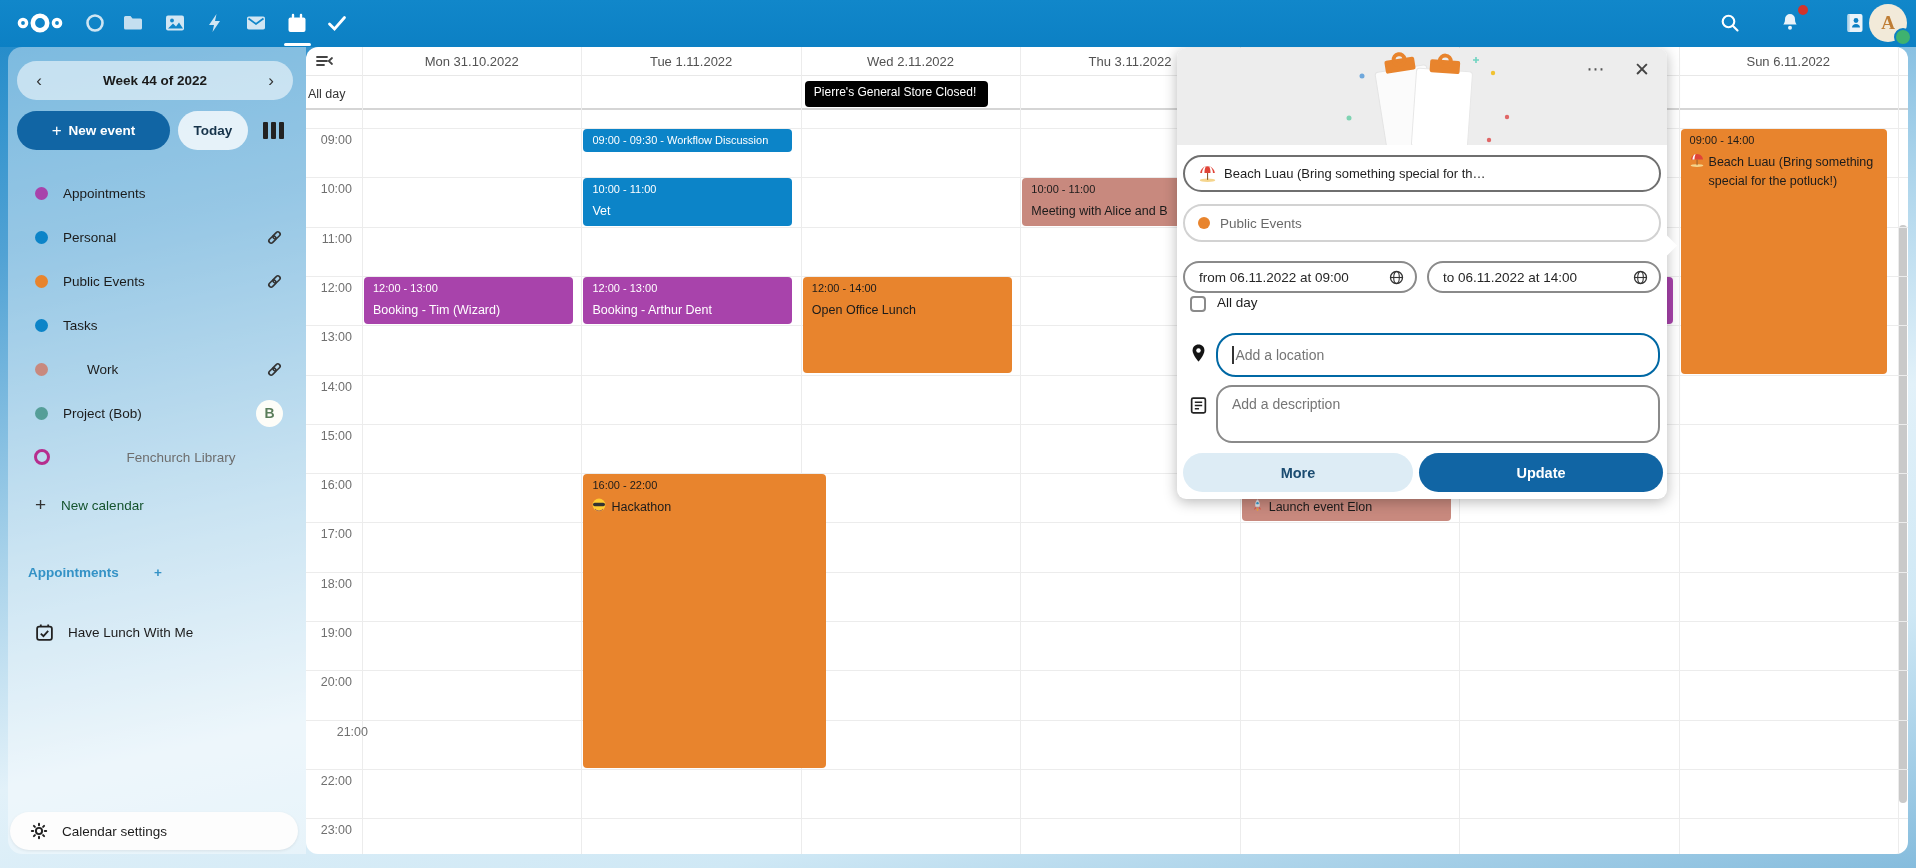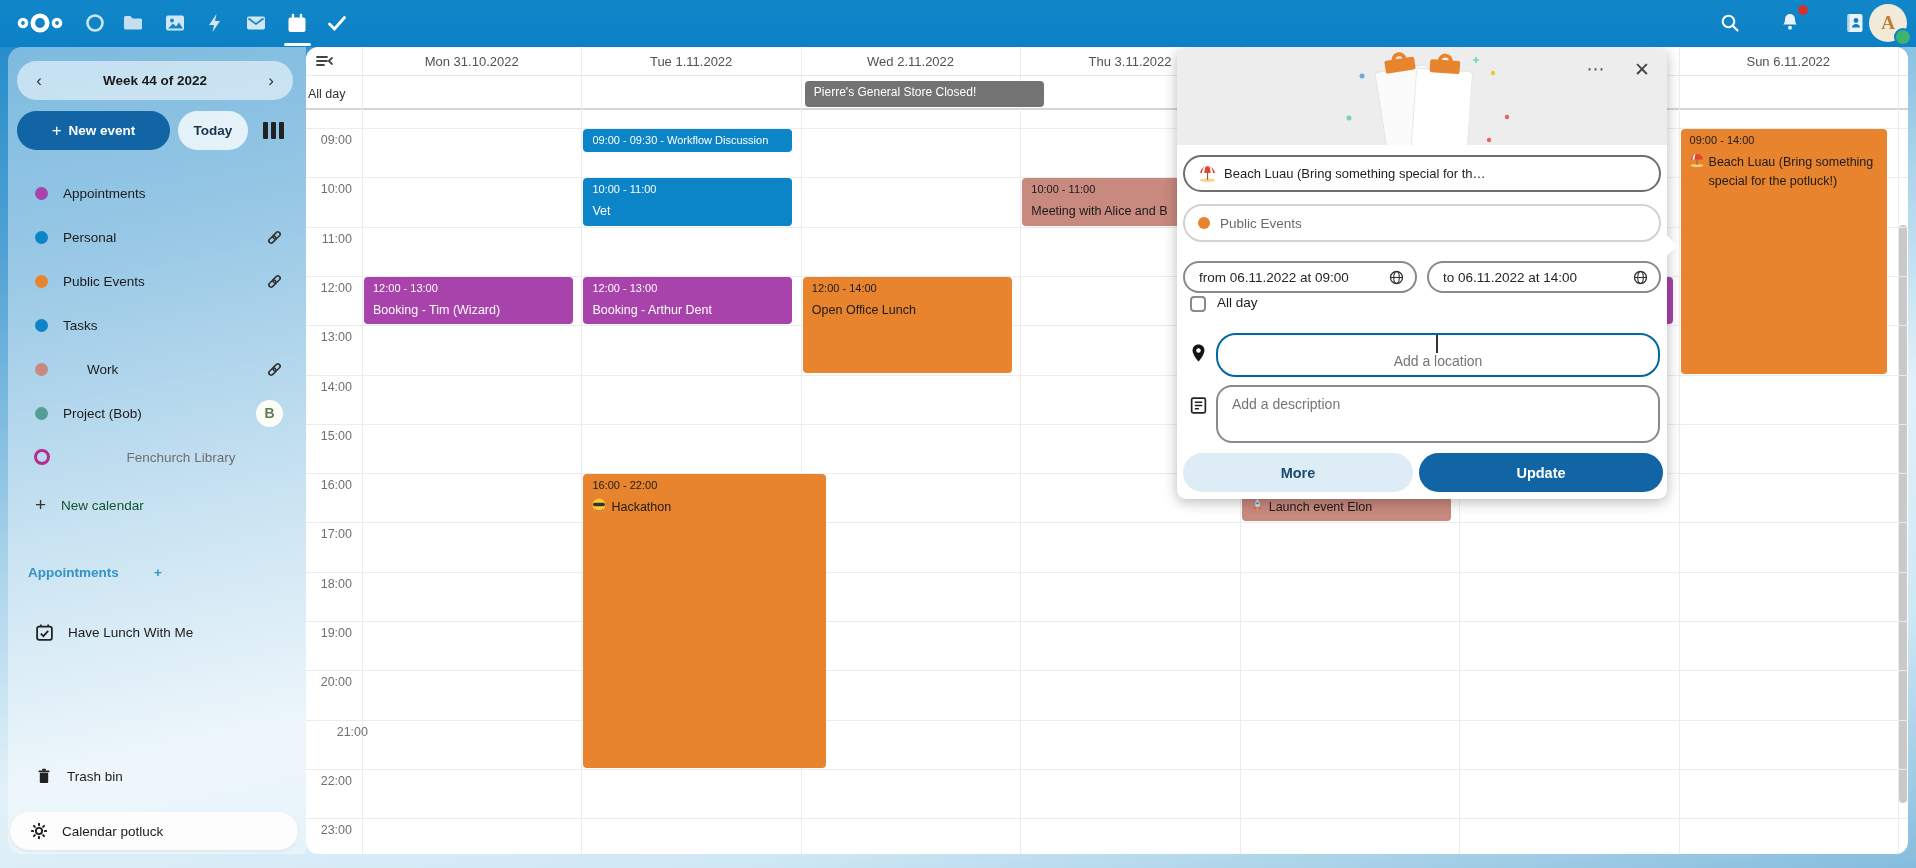--- a/index.html
+++ b/index.html
@@ -73,21 +73,21 @@
   .fld{box-sizing:border-box;display:flex;align-items:center;background:#fff;}
   .f-title{left:6px;top:107px;width:478px;height:37px;border:2px solid #6f6f6f;border-radius:19px;padding:0 14px;gap:8px;}
   .f-title .txt{font-size:13px;color:#1f1f1f;font-weight:500;white-space:nowrap;overflow:hidden;}
   .f-cal{left:6px;top:156px;width:478px;height:38px;border:2px solid #d2d2d2;border-radius:19px;padding:0 13px;gap:10px;cursor:pointer;}
   .f-cal .dot{width:12px;height:12px;border-radius:50%;flex:none;}
   .f-cal .txt{font-size:13.5px;color:#6a6a6a;}
   .f-date{top:213px;height:32px;border:2px solid #8a8a8a;border-radius:16px;padding:0 11px 0 14px;justify-content:space-between;cursor:pointer;}
   .f-date .txt{font-size:13.5px;color:#262626;white-space:nowrap;}
   .chk{left:13px;top:248px;width:16px;height:16px;border:2px solid #8a8a8a;border-radius:4px;box-sizing:border-box;cursor:pointer;}
   .chklabel{left:40px;top:247px;font-size:13.5px;color:#1d1d1d;}
-  .f-loc{left:39px;top:285px;width:444px;height:44px;border:2px solid #0068a4;border-radius:20px;padding:0 14px;flex-direction:column;}
+  .f-loc{left:39px;top:285px;width:444px;height:44px;border:2px solid #0068a4;border-radius:20px;padding:0 14px;}
   .f-desc{left:39px;top:337px;width:444px;height:58px;border:2px solid #8a8a8a;border-radius:16px;padding:9px 14px;align-items:flex-start;}
   .ph{font-size:14px;color:#757575;}
   .caret{display:inline-block;width:1.5px;height:18px;background:#333;margin-right:2px;vertical-align:middle;}
   .popicon{display:flex;align-items:center;justify-content:center;}
   .btn-more{left:6px;top:405px;width:230px;height:39px;border-radius:20px;background:#ddecf5;color:#1b4c71;
     font-size:14.5px;font-weight:bold;display:flex;align-items:center;justify-content:center;cursor:pointer;border:none;}
   .btn-update{left:242px;top:405px;width:244px;height:39px;border-radius:20px;background:#1165a4;color:#fff;
     font-size:14.5px;font-weight:bold;display:flex;align-items:center;justify-content:center;cursor:pointer;border:none;}
 </style>
 </head>
@@ -259,48 +259,38 @@
       <span class="ic">
         <svg width="19" height="19" viewBox="0 0 18 18">
             <rect x="2" y="3.5" width="14" height="12.5" rx="2" fill="none" stroke="#222" stroke-width="1.7"></rect>
             <path d="M5.5 3.5v-2M12.5 3.5v-2" stroke="#222" stroke-width="1.7"></path>
             <path d="M5.5 10l2.5 2.5 4.5-5" stroke="#222" stroke-width="1.7" fill="none"></path>
           </svg>
       </span>
       <span class="lbl">Have Lunch With Me</span>
     </div>
 
-    <div class="abs siderow" style="top:708px;">
-      <span class="ic">
-        <svg width="18" height="18" viewBox="0 0 18 18" fill="#222">
-            <rect x="4.8" y="5.8" width="8.4" height="10.2" rx="1"></rect>
-            <rect x="3.4" y="3.4" width="11.2" height="1.8" rx="0.9"></rect>
-            <rect x="7" y="1.8" width="4" height="2" rx="0.8"></rect>
-          </svg>
-      </span>
-      <span class="lbl">Trash bin</span>
-    </div>
 
     <div class="abs settingspill">
       <span class="ic">
         <svg width="18" height="18" viewBox="0 0 18 18">
             <circle cx="9" cy="9" r="3.1" fill="none" stroke="#222" stroke-width="1.9"></circle>
             <g fill="#222">
               <rect x="8" y="0.8" width="2" height="3.4" rx="1"></rect>
               <rect x="8" y="0.8" width="2" height="3.4" rx="1" transform="rotate(45 9 9)"></rect>
               <rect x="8" y="0.8" width="2" height="3.4" rx="1" transform="rotate(90 9 9)"></rect>
               <rect x="8" y="0.8" width="2" height="3.4" rx="1" transform="rotate(135 9 9)"></rect>
               <rect x="8" y="0.8" width="2" height="3.4" rx="1" transform="rotate(180 9 9)"></rect>
               <rect x="8" y="0.8" width="2" height="3.4" rx="1" transform="rotate(225 9 9)"></rect>
               <rect x="8" y="0.8" width="2" height="3.4" rx="1" transform="rotate(270 9 9)"></rect>
               <rect x="8" y="0.8" width="2" height="3.4" rx="1" transform="rotate(315 9 9)"></rect>
             </g>
           </svg>
       </span>
-      <span class="lbl">Calendar potluck</span>
+      <span class="lbl">Calendar settings</span>
     </div>
   </div>
 
   <div class="abs content" id="grid">
     <div class="abs hdrline"></div>
     <div class="abs alldaydiv"></div>
     <div class="abs" style="left:8px;top:5px;width:20px;height:18px;">
       <svg width="20" height="18" viewBox="0 0 20 18">
           <path d="M3 5h10M3 9h10M3 13h7" stroke="#444" stroke-width="1.8" stroke-linecap="round"></path>
           <path d="M18 6l-3.2 3L18 12" stroke="#444" stroke-width="1.8" fill="none" stroke-linecap="round"></path>
@@ -346,21 +336,21 @@
       <div class="abs hline" style="left: 0px; top: 574px; width: 1602px;"></div>
       <div class="abs timelabel" style="left: 0px; top: 579px;">19:00</div>
       <div class="abs hline" style="left: 0px; top: 623.3px; width: 1602px;"></div>
       <div class="abs timelabel" style="left: 0px; top: 628.3px;">20:00</div>
       <div class="abs hline" style="left: 0px; top: 672.6px; width: 1602px;"></div>
       <div class="abs timelabel" style="left: 16px; top: 677.6px;">21:00</div>
       <div class="abs hline" style="left: 0px; top: 721.9px; width: 1602px;"></div>
       <div class="abs timelabel" style="left: 0px; top: 726.9px;">22:00</div>
       <div class="abs hline" style="left: 0px; top: 771.2px; width: 1602px;"></div>
       <div class="abs timelabel" style="left: 0px; top: 776.2px;">23:00</div>
-      <div class="abs adevent" style="left: 498.86px; top: 34px; width: 239px; height: 26px; background: #737373; color: rgb(255, 255, 255);">Pierre's General Store Closed!</div>
+      <div class="abs adevent" style="left: 498.86px; top: 34px; width: 183px; height: 26px; background: #000000; color: rgb(255, 255, 255);">Pierre's General Store Closed!</div>
       <div class="abs event" style="left: 58px; top: 229.9px; width: 209px; height: 47.3px; background: rgb(168, 67, 171); color: rgb(255, 255, 255);">
         <div class="etime">12:00 - 13:00</div>
         <div class="etitle">
           <span>Booking - Tim (Wizard)</span>
         </div>
       </div>
       <div class="abs event inline" style="left: 277.43px; top: 82px; width: 209px; height: 22.65px; background: rgb(12, 132, 200); color: rgb(255, 255, 255);">
         <div class="etime">09:00 - 09:30 - Workflow Discussion</div>
       </div>
       <div class="abs event" style="left: 277.43px; top: 131.3px; width: 209px; height: 47.3px; background: rgb(12, 132, 200); color: rgb(255, 255, 255);">

